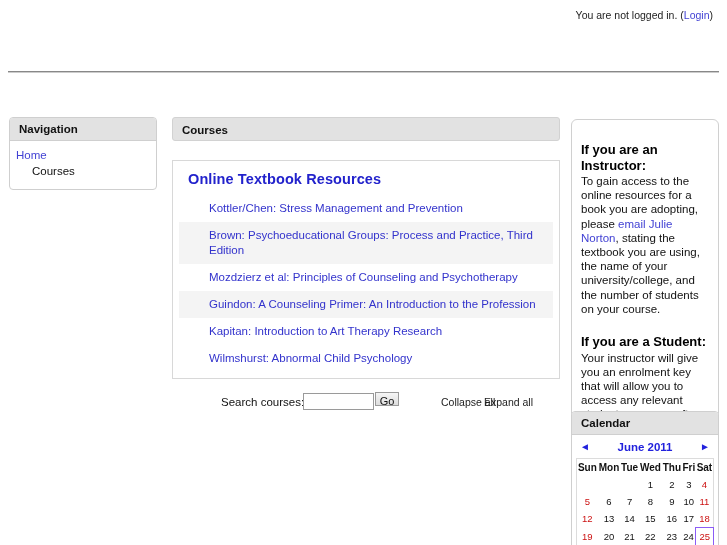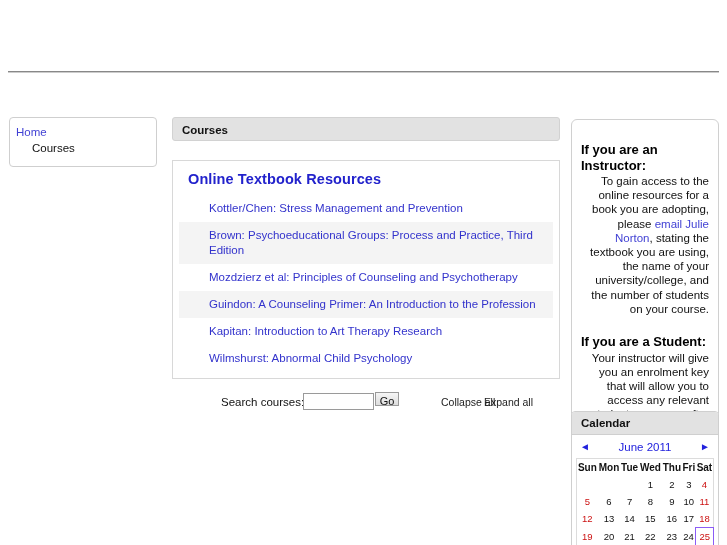--- a/index.html
+++ b/index.html
@@ -220,21 +220,20 @@
     font-weight: bold;
     color: #000000;
     line-height: 15.5px;
     margin: 4px 0 1px 0;
   }
   .info-text {
     font-size: 11.5px;
     line-height: 14.2px;
     color: #111111;
     margin: 0;
-    text-align: right;
   }
   .info-text a {
     color: #4242d4;
     text-decoration: none;
   }
   .info-gap {
     height: 14px;
   }
 
   #calendar-block {
@@ -256,21 +255,21 @@
   }
   .cal-arrow {
     color: #2222dd;
     font-size: 10px;
     line-height: 10px;
     text-decoration: none;
     cursor: pointer;
   }
   #cal-month {
     font-size: 11.5px;
-    font-weight: normal;
+    font-weight: bold;
     color: #2222dd;
     text-decoration: none;
   }
   #cal-table {
     border-collapse: collapse;
     width: 100%;
     border: 1px solid #dcdcdc;
     border-radius: 3px;
   }
   #cal-table th {
@@ -298,24 +297,26 @@
     border: 1px solid #8b5cf6;
   }
   #cal-table td.empty {
     color: transparent;
   }
 </style>
 </head>
 <body>
 
 <div id="page-header">
+  <div id="login-info"><span>You are not logged in. (</span><a href="#">Login</a><span>)</span></div>
   <div id="header-rule"></div>
 </div>
 
 <div id="nav-block" class="block">
+  <div class="block-header">Navigation</div>
   <div class="block-body">
     <div class="nav-item">
       <a href="#">Home</a>
     </div>
     <div class="nav-item level2">Courses</div>
   </div>
 </div>
 
 <div id="courses-region">
   <div id="courses-header">Courses</div>

